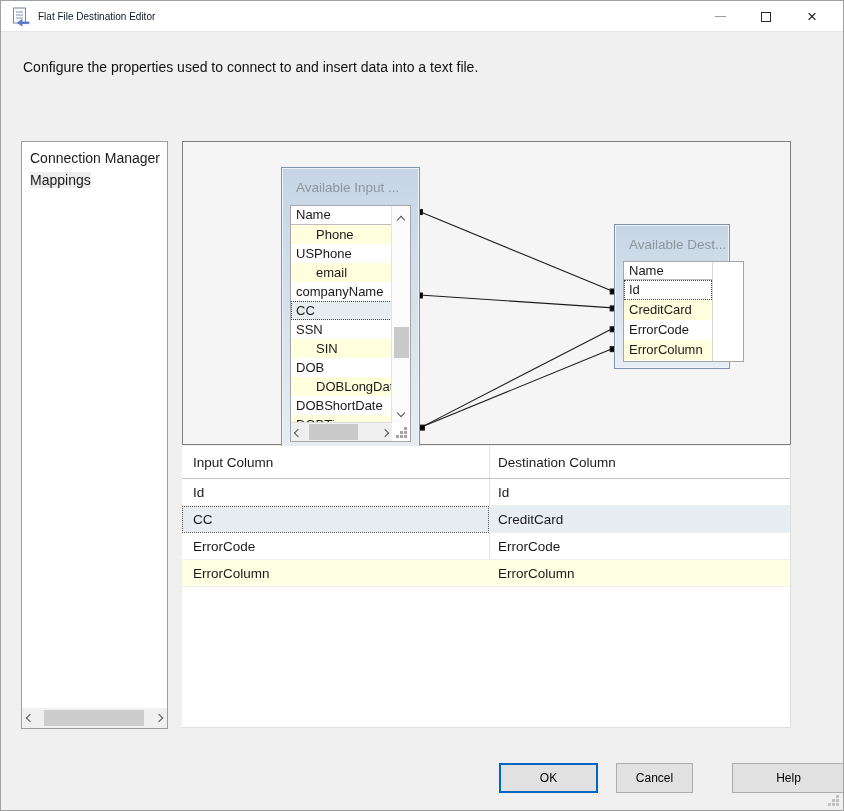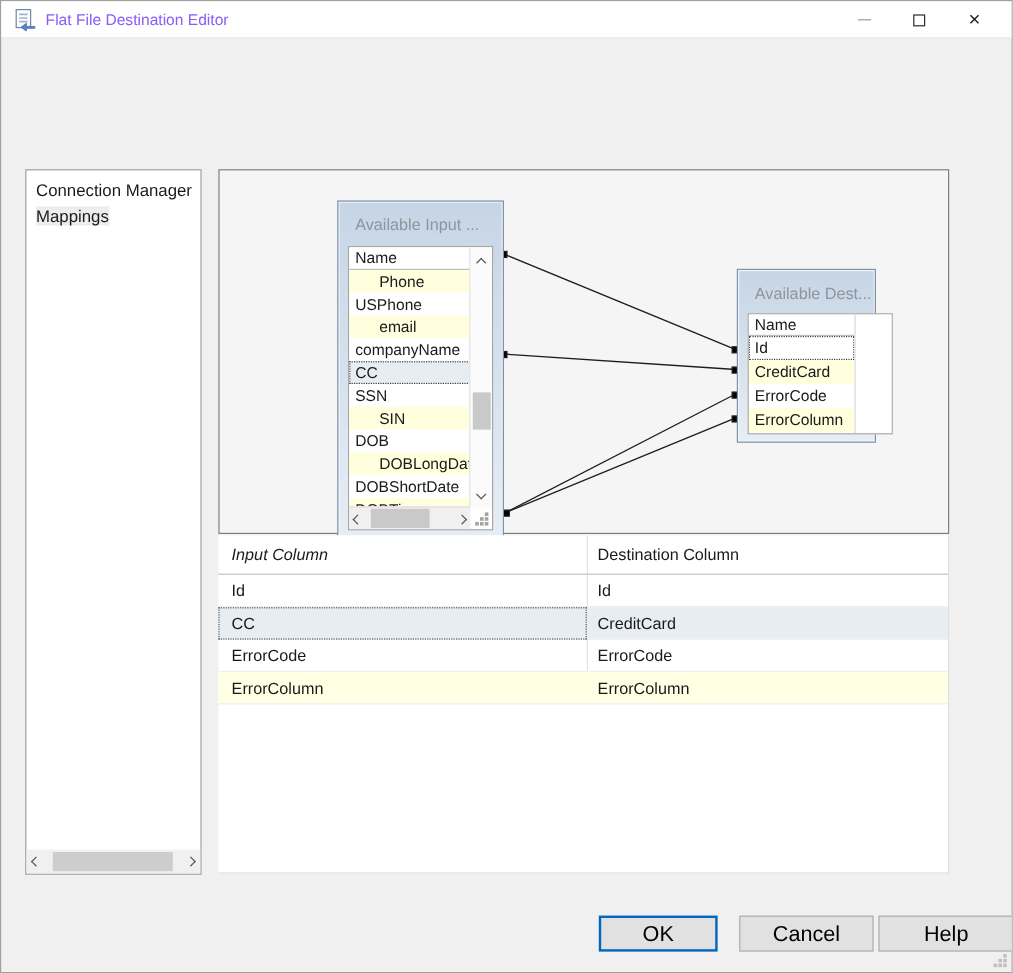--- a/index.html
+++ b/index.html
@@ -3,21 +3,21 @@
 <meta charset="utf-8">
 <style>
   * { margin:0; padding:0; box-sizing:border-box; }
   html,body { width:844px; height:811px; }
   body { font-family:"Liberation Sans", sans-serif; color:#1a1a1a; }
   .window { position:relative; width:844px; height:811px; background:#f0f0f0; border:1px solid #a0a0a0; overflow:hidden; }
 
   
   .titlebar { position:absolute; left:0; top:0; width:100%; height:31px; background:#ffffff; border-bottom:1px solid #e6e6e6; display:flex; align-items:center; }
   .app-icon { margin-left:10px; width:20px; height:19px; flex:0 0 auto; }
-  .title-text { margin-left:7px; font-size:13px; color:#8b5cf6; }
+  .title-text { margin-left:7px; font-size:10px; color:#0f172a; }
   .win-controls { position:absolute; right:8px; top:0; height:31px; display:flex; }
   .win-btn { width:46px; height:31px; display:flex; align-items:center; justify-content:center; cursor:default; }
   .glyph-min { width:11px; height:0; border-top:1px solid #9b9b9b; }
   .glyph-max { width:10px; height:10px; border:1px solid #2b2b2b; }
   .glyph-close { font-size:17px; line-height:17px; color:#1a1a1a; }
 
   
   .desc { position:absolute; left:22px; top:58px; font-size:14px; color:#111; }
 
   
@@ -66,34 +66,34 @@
   .dest-namecol { position:absolute; left:0; top:0; width:88px; }
   .dest-empty { position:absolute; left:88px; top:0; width:31px; height:100%; border-left:1px solid #d8d8d8; background:#fff; }
   .drow { height:20px; line-height:20px; font-size:13px; padding-left:5px; background:#fff; white-space:nowrap; }
   .drow.yellow { background:#ffffde; }
   .drow.selected { outline:1px dotted #444; outline-offset:-1px; }
   .tbox-dest .ilist-header { height:18px; }
 
   
   .grid { position:absolute; left:181px; top:445px; width:609px; height:282px; background:#fff; border-right:1px solid #dedede; border-bottom:1px solid #dedede; }
   .grid-header { position:relative; height:33px; border-bottom:1px solid #c3c3c3; display:flex; align-items:center; font-size:13.5px; }
-  .grid-header .h1 { padding-left:11px; width:307px;font-style:italic; }
+  .grid-header .h1 { padding-left:11px; width:307px; }
   .grid-header .h2 { padding-left:9px; }
   .grid-divider { position:absolute; left:307px; top:0; width:1px; height:141px; background:#e2e2e2; }
   .grow { position:relative; height:27px; display:flex; align-items:center; font-size:13.5px; border-bottom:1px solid #efefef; }
   .grow .c1 { padding-left:11px; width:307px; height:27px; line-height:27px; }
   .grow .c2 { padding-left:9px; height:27px; line-height:27px; flex:1; }
   .grow.selected { background:#e8edf2; }
   .grow.selected .c1 { outline:1px dotted #555; outline-offset:-1px; }
   .grow.yellow { background:#ffffe3; }
 
   
-  .btn { position:absolute; top:762px; height:30px; background:#e1e1e1; border:1px solid #adadad; font-size:18px; font-family:"Liberation Sans",sans-serif; text-align:center; cursor:default; }
+  .btn { position:absolute; top:762px; height:30px; background:#e1e1e1; border:1px solid #adadad; font-size:12px; font-family:"Liberation Sans",sans-serif; text-align:center; cursor:default; }
   .btn-ok { left:498px; width:99px; border:2px solid #0067c0; }
-  .btn-cancel { left:615px; width:112px; }
+  .btn-cancel { left:615px; width:77px; }
   .btn-help { left:731px; width:113px; }
 
   .win-grip { position:absolute; right:3px; bottom:3px; width:13px; height:13px; opacity:.8; }
 </style>
 </head>
 <body>
 
 <div class="window">
 
   <div class="titlebar">
@@ -111,20 +111,21 @@
         </div>
       <div class="win-btn">
           <span class="glyph-max"></span>
         </div>
       <div class="win-btn">
           <span class="glyph-close">×</span>
         </div>
     </div>
   </div>
 
+  <div class="desc">Configure the properties used to connect to and insert data into a text file.</div>
 
   <div class="sidebar">
     <div class="sidebar-item"><span>Connection Manager</span></div>
     <div class="sidebar-item selected"><span>Mappings</span></div>
     <div class="hscroll">
       <div class="sb-arrow">
           <span class="chv left"></span>
         </div>
       <div class="thumb"></div>
       <div class="sb-arrow" style="position:absolute;right:0;">

